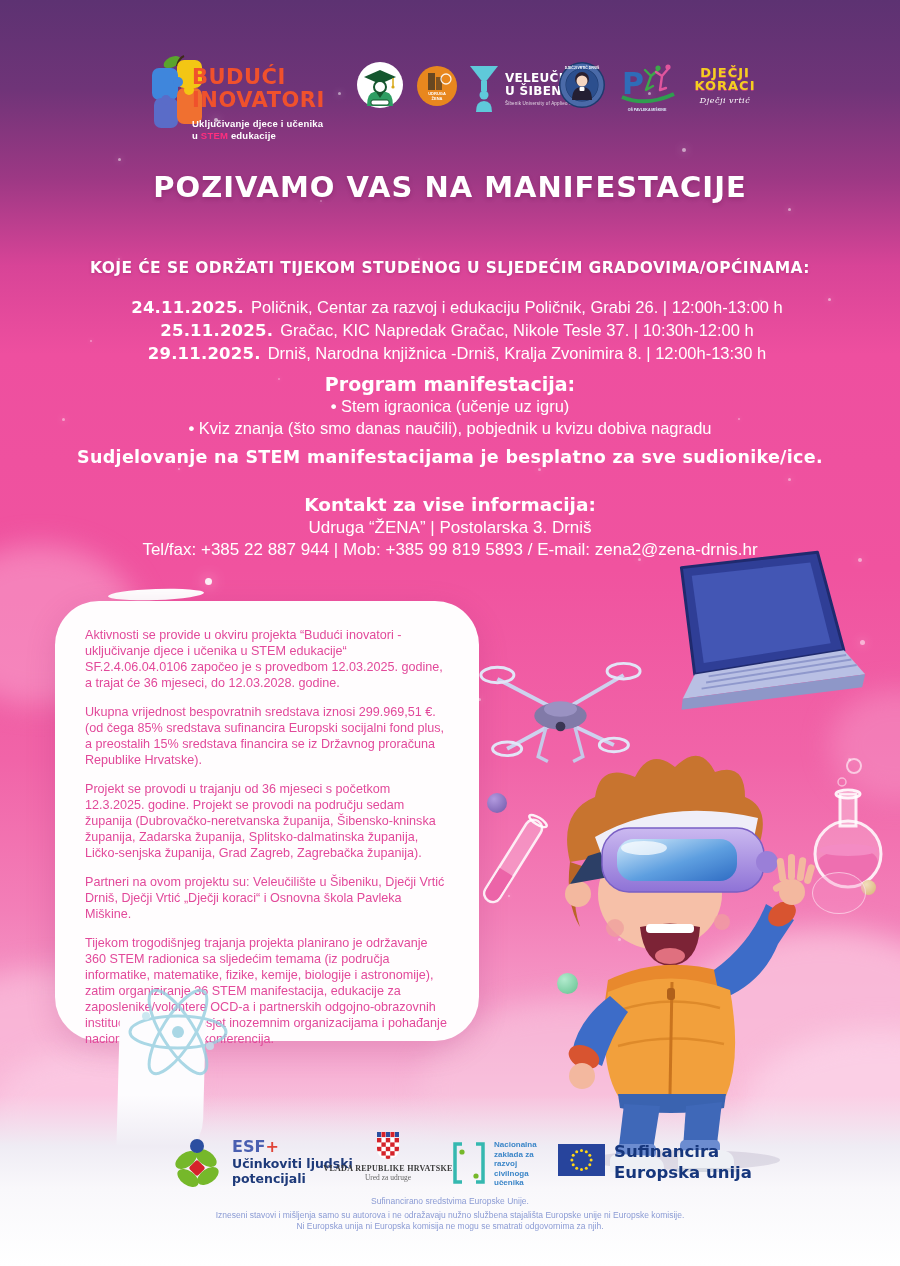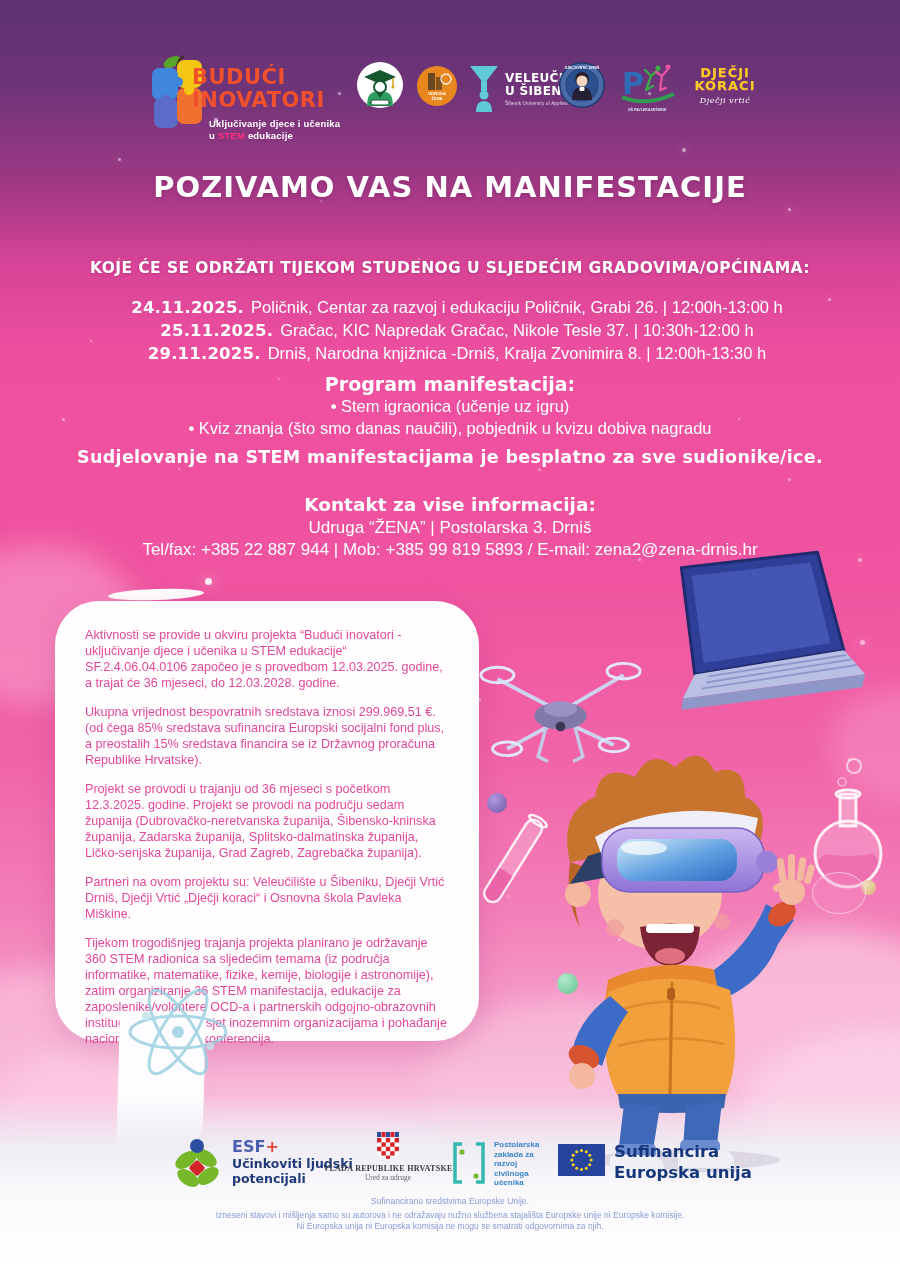--- a/index.html
+++ b/index.html
@@ -12,21 +12,21 @@
       #f6a3cd 82%, #f8c3de 88%, #f3e2ee 92%, #f7f5f9 100%);
   }
   .abs{position:absolute;}
   .ctext{position:absolute;left:0;right:0;text-align:center;}
   .comic{font-family:"DejaVu Sans",sans-serif;font-weight:800;color:#ffffff;}
   
   .cloud{position:absolute;border-radius:50%;filter:blur(14px);}
   .sparkle{position:absolute;background:#ffffff;border-radius:50%;}
   
   .brand-text{line-height:23px;font-family:"DejaVu Sans",sans-serif;font-weight:800;color:#f0512c;font-size:21px;letter-spacing:.5px;}
-  .brand-tag{font-family:"Liberation Sans",sans-serif;font-weight:700;color:#ffffff;font-size:9.5px;line-height:12px;letter-spacing:.2px;margin-left:17px;}
+  .brand-tag{font-family:"Liberation Sans",sans-serif;font-weight:700;color:#ffffff;font-size:9.5px;line-height:12px;letter-spacing:.2px;}
   .stem-hot{color:#ff2e7e;}
   
   .logo-circle{position:absolute;border-radius:50%;}
   .vel-text{color:#fff;font-family:"DejaVu Sans",sans-serif;font-weight:800;font-size:12px;line-height:13px;letter-spacing:.3px;}
   .vel-sub{color:rgba(255,255,255,.8);font-size:4.5px;font-weight:400;font-family:"Liberation Sans",sans-serif;letter-spacing:.2px;}
   .dk-text{font-family:"DejaVu Sans",sans-serif;font-weight:800;font-size:13px;line-height:13px;color:#f4cf1f;letter-spacing:1px;text-shadow:0 1px 0 #b8437f;}
   .dk-sub{font-family:"DejaVu Serif",serif;font-style:italic;font-size:8px;color:#ffffff;letter-spacing:.5px;}
   .micro{font-size:4px;line-height:5px;color:#ffffff;font-weight:700;text-align:center;}
   
   .title{font-size:29px;letter-spacing:1px;text-shadow:0 2px 4px rgba(110,15,75,.3);}
@@ -403,21 +403,21 @@
     <div class="footer-sub">Ured za udruge</div>
   </div>
 
   <svg class="abs" style="left:452px;top:1142px;z-index:6;" width="34" height="42" viewBox="0 0 34 42">
     <path d="M10,2 L3,2 L3,40 L10,40" stroke="#35b8b0" stroke-width="3.5" fill="none"></path>
     <path d="M24,2 L31,2 L31,40 L24,40" stroke="#35b8b0" stroke-width="3.5" fill="none"></path>
     <circle cx="10" cy="10" r="2.6" fill="#76b82a"></circle>
     <circle cx="24" cy="34" r="2.6" fill="#76b82a"></circle>
   </svg>
   <div class="abs" style="left:494px;top:1140px;z-index:6;">
-    <div class="zaklada-text">Postolarska</div>
+    <div class="zaklada-text">Nacionalna</div>
     <div class="zaklada-text">zaklada za</div>
     <div class="zaklada-text">razvoj</div>
     <div class="zaklada-text">civilnoga</div>
     <div class="zaklada-text">učenika</div>
   </div>
 
   <svg class="abs" style="left:558px;top:1144px;z-index:6;" width="47" height="32" viewBox="0 0 47 32">
     <rect x="0" y="0" width="47" height="32" fill="#27449c"></rect>
     <g fill="#ffd617">
       <circle cx="23.5" cy="6.5" r="1.5"></circle>

